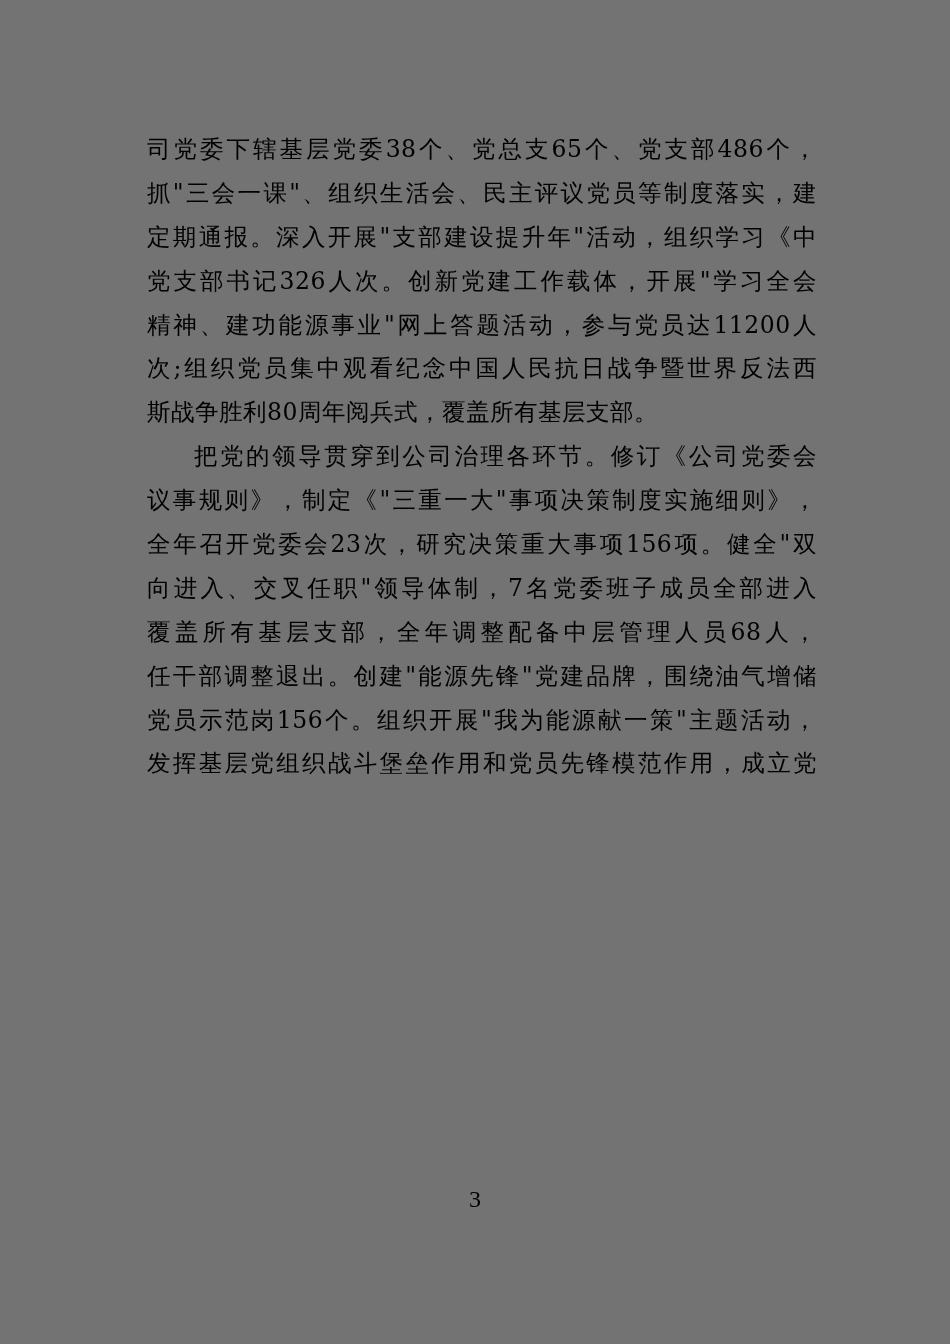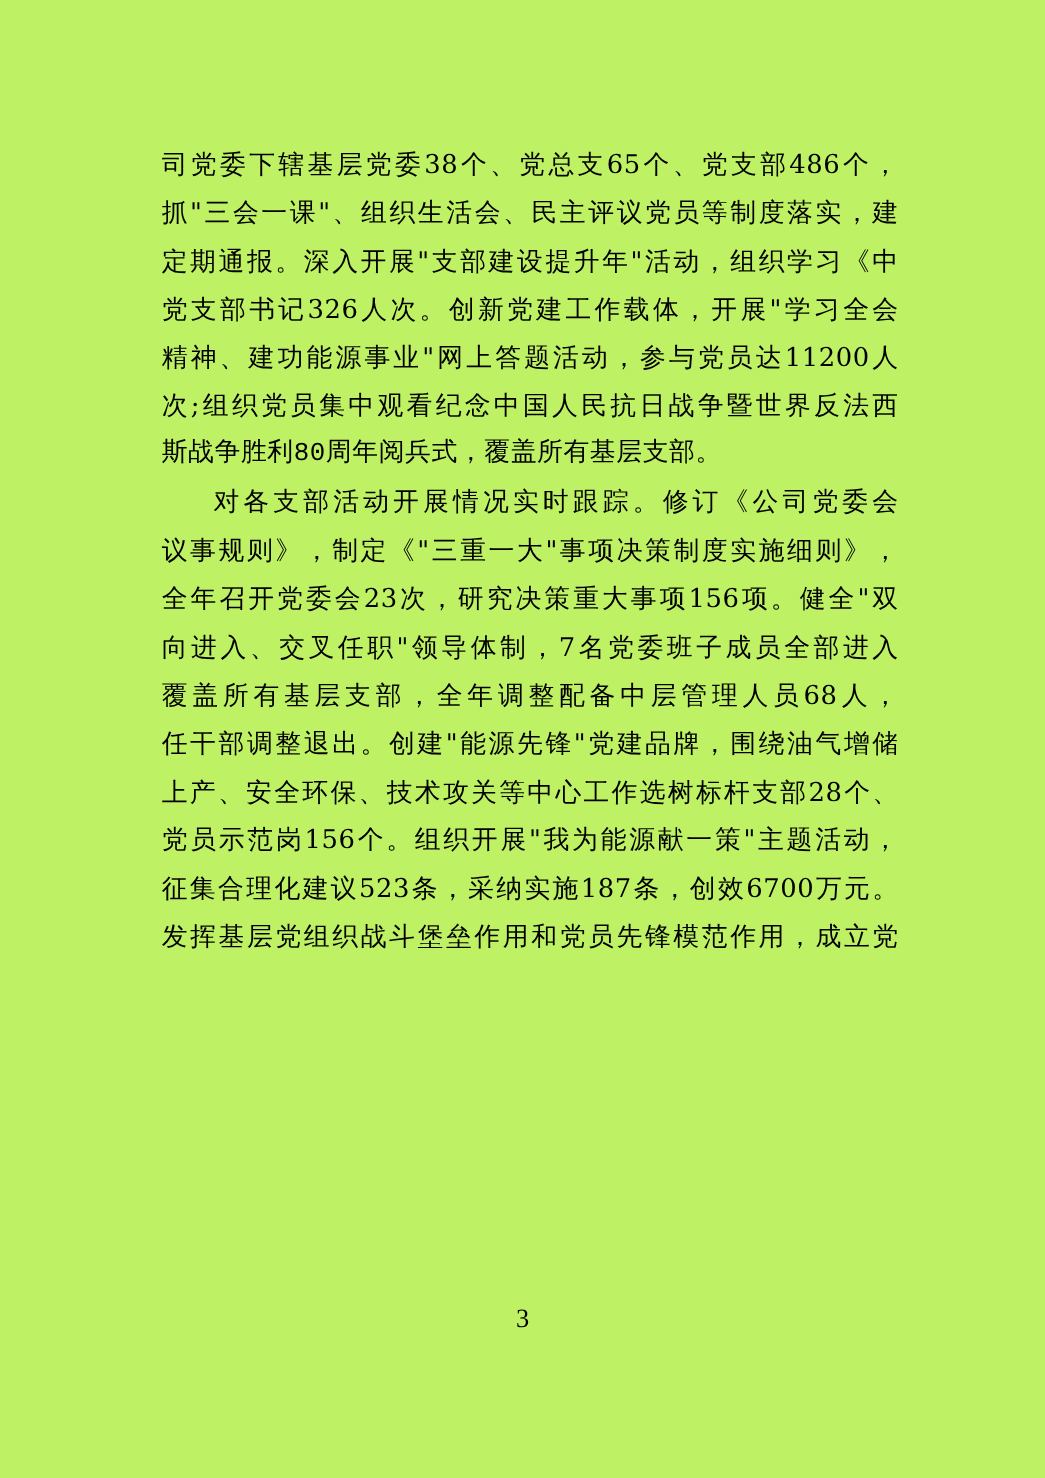--- a/index.html
+++ b/index.html
@@ -1,54 +1,52 @@
 <!DOCTYPE html>
 <html><head>
 <meta charset="utf-8">
 <style>
   html, body { margin: 0; padding: 0; background: #ffffff; }
   body { width: 950px; height: 1344px; position: relative; overflow: hidden; }
   .page {
-    position: absolute; left: 0; top: 0; width: 950px; height: 1344px; background: #bef264;
+    position: absolute; left: 0; top: 0; width: 950px; height: 1344px; background: #737373;
   }
   .body-text {
     position: absolute; left: 147px; top: 128px; width: 670px;
     font-family: "DejaVu Serif", "Liberation Serif", serif;
     font-size: 23.5px; color: #000000;
   }
   .line {
     display: block; height: 43.9px; line-height: 43.9px; white-space: nowrap;
     text-align: justify; text-align-last: justify;
     letter-spacing: 0.5px;
   }
-  .line.last { text-align-last: left; font-family: Liberation Mono, monospace; }
+  .line.last { text-align-last: left; }
   .line.indent { padding-left: 47px; }
   .line.heading { padding-left: 47px; text-align-last: left; }
   .page-number {
     position: absolute; left: 0; width: 950px; top: 1186px; text-align: center;
     font-family: "Liberation Serif", serif; font-size: 24px; color: #000;
   }
 </style>
 </head>
 <body>
 
 <div class="page">
   <div class="body-text">
     <span class="line">司党委下辖基层党委38个、党总支65个、党支部486个，</span>
     <span class="line">抓"三会一课"、组织生活会、民主评议党员等制度落实，建</span>
     <span class="line">定期通报。深入开展"支部建设提升年"活动，组织学习《中</span>
     <span class="line">党支部书记326人次。创新党建工作载体，开展"学习全会</span>
     <span class="line">精神、建功能源事业"网上答题活动，参与党员达11200人</span>
     <span class="line">次;组织党员集中观看纪念中国人民抗日战争暨世界反法西</span>
     <span class="line last">斯战争胜利80周年阅兵式，覆盖所有基层支部。</span>
-    <span class="line indent">对各支部活动开展情况实时跟踪。修订《公司党委会</span>
+    <span class="line indent">把党的领导贯穿到公司治理各环节。修订《公司党委会</span>
     <span class="line">议事规则》，制定《"三重一大"事项决策制度实施细则》，</span>
     <span class="line">全年召开党委会23次，研究决策重大事项156项。健全"双</span>
     <span class="line">向进入、交叉任职"领导体制，7名党委班子成员全部进入</span>
     <span class="line">覆盖所有基层支部，全年调整配备中层管理人员68人，</span>
     <span class="line">任干部调整退出。创建"能源先锋"党建品牌，围绕油气增储</span>
-    <span class="line">上产、安全环保、技术攻关等中心工作选树标杆支部28个、</span>
     <span class="line">党员示范岗156个。组织开展"我为能源献一策"主题活动，</span>
-    <span class="line">征集合理化建议523条，采纳实施187条，创效6700万元。</span>
     <span class="line">发挥基层党组织战斗堡垒作用和党员先锋模范作用，成立党</span>
   </div>
   <div class="page-number">3</div>
 </div>
 
 </body></html>

